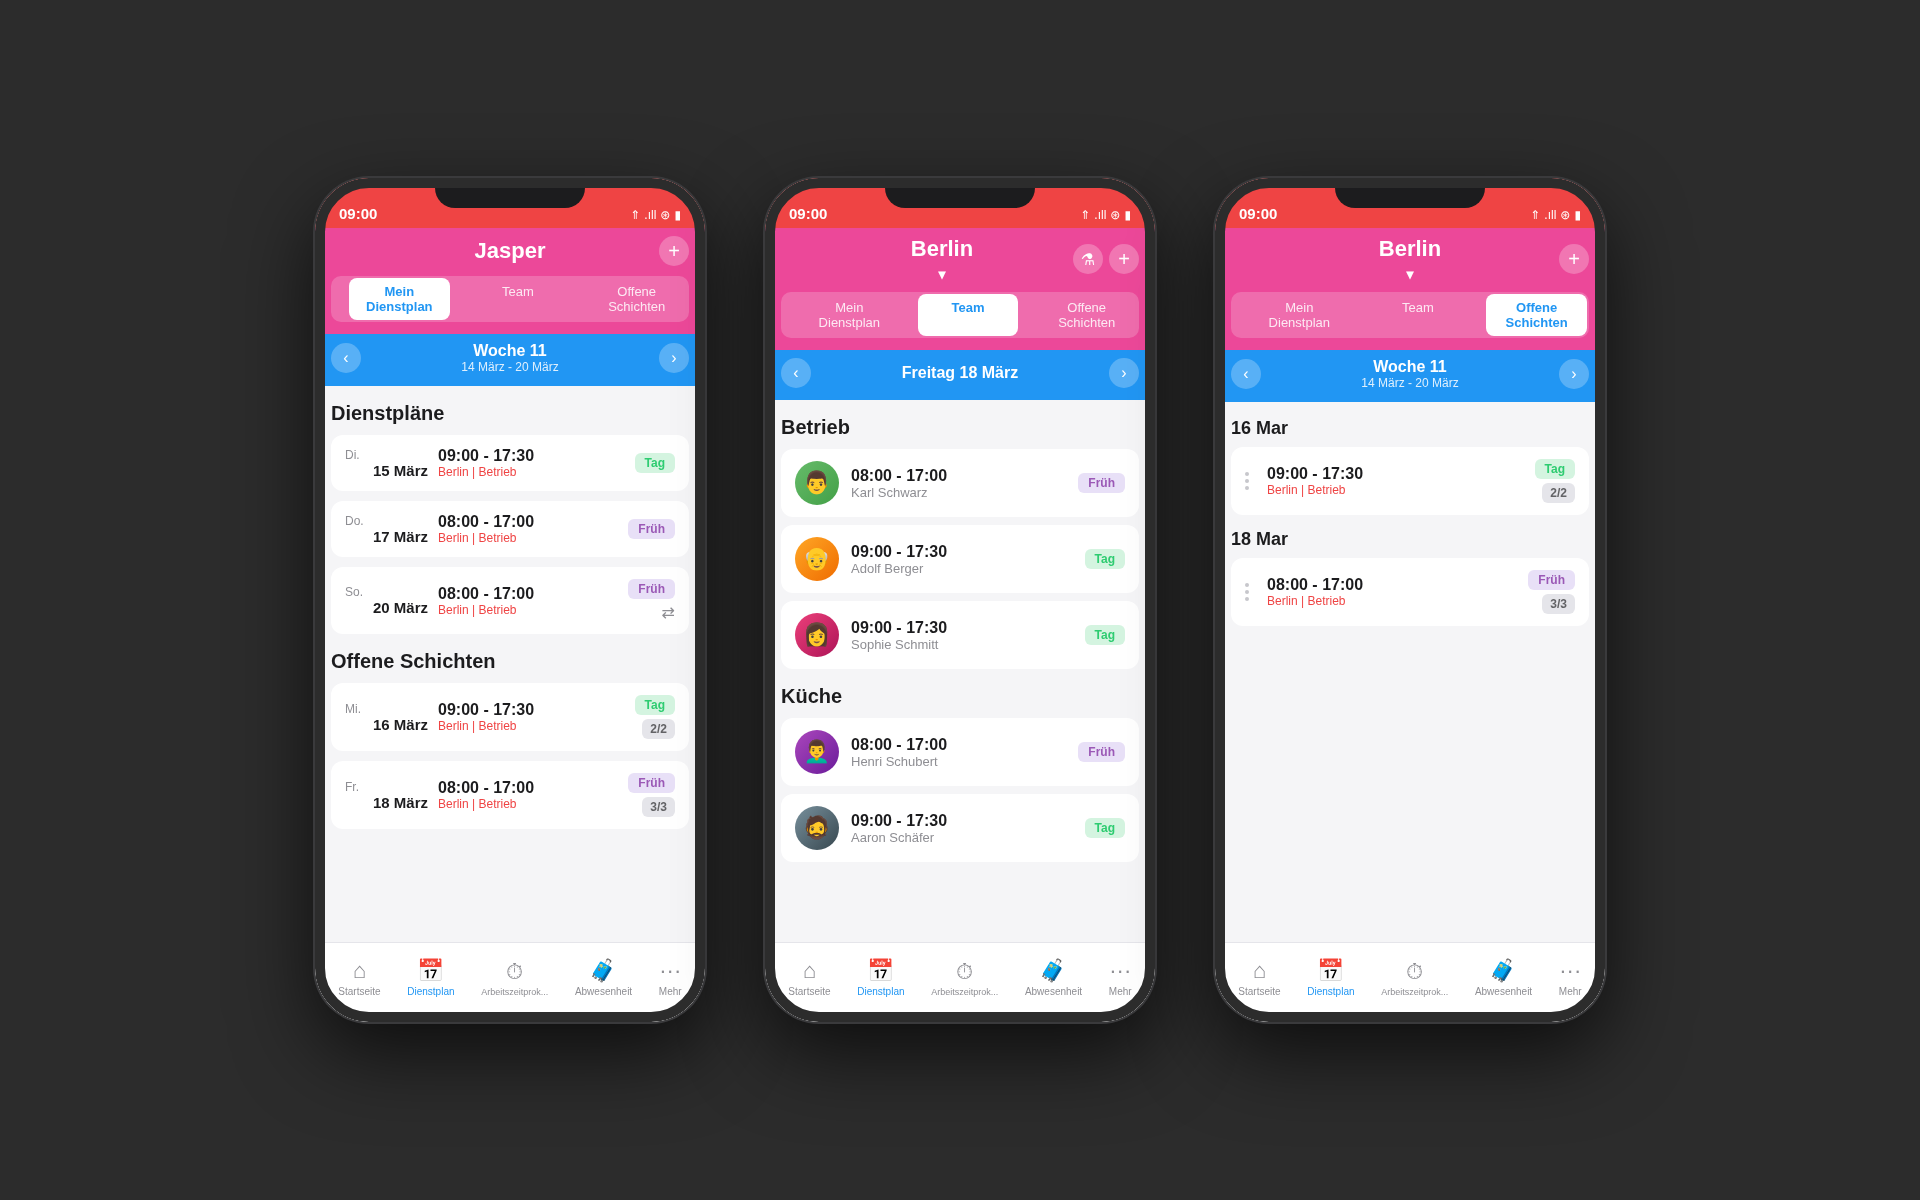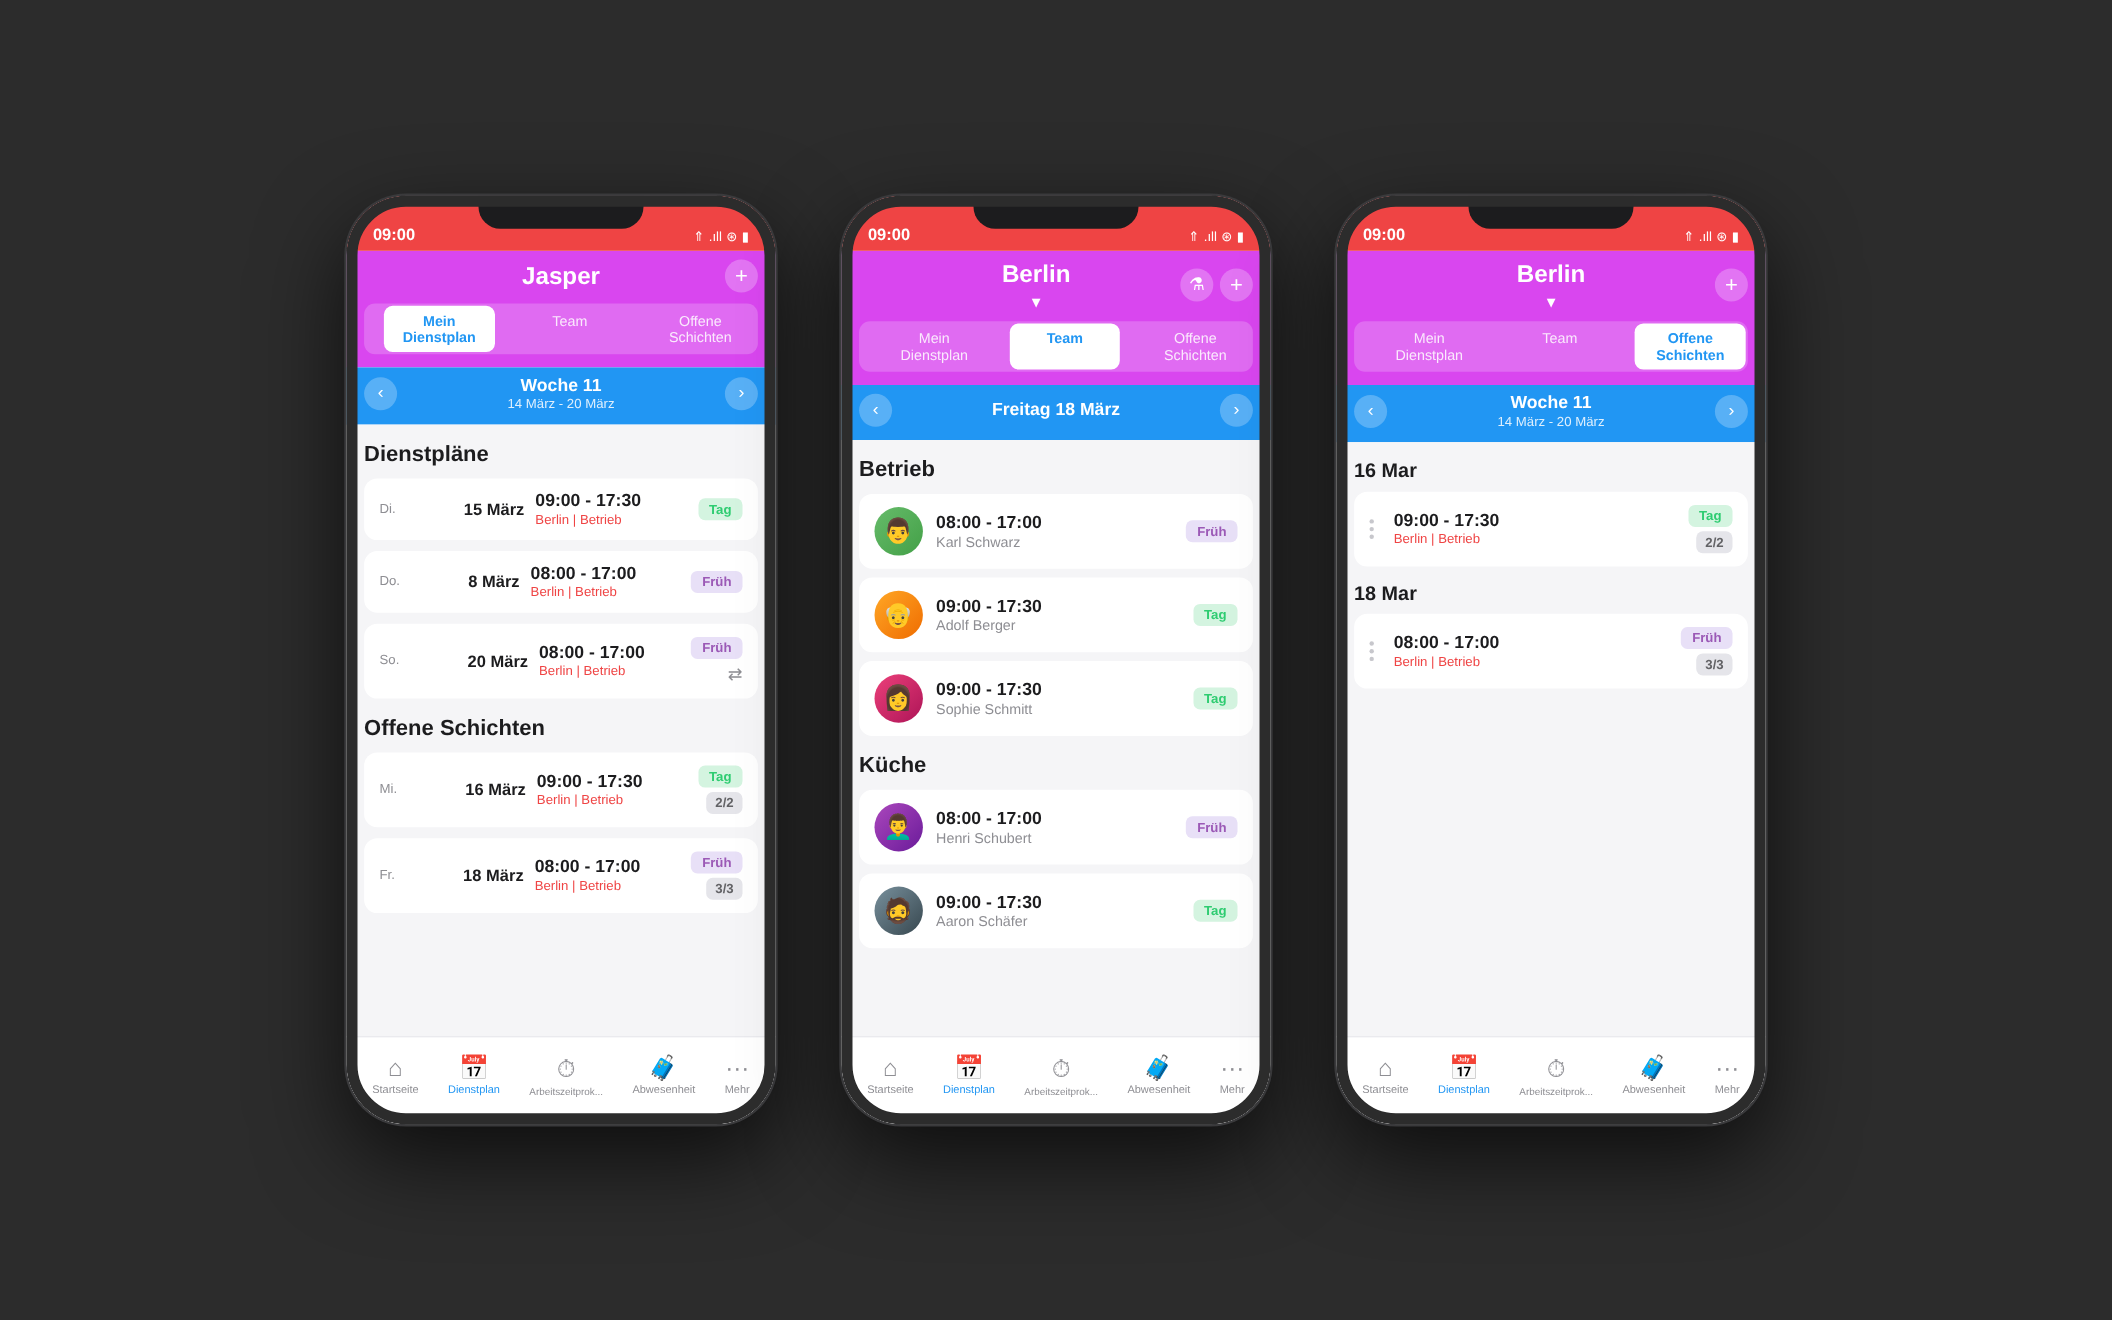--- a/index.html
+++ b/index.html
@@ -81,21 +81,21 @@
     .status-icons {
       display: flex;
       align-items: center;
       gap: 4px;
       color: white;
       font-size: 12px;
     }
 
     
     .app-header {
-      background: #d946ef;
+      background: #ec4899;
       padding: 8px 16px 12px;
     }
 
     .header-title-row {
       display: flex;
       align-items: center;
       justify-content: space-between;
       margin-bottom: 10px;
     }
 
@@ -220,23 +220,22 @@
       border-radius: 12px;
       padding: 12px 14px;
       margin-bottom: 10px;
       display: flex;
       align-items: center;
       justify-content: space-between;
     }
 
     .shift-left {
       display: flex;
-      flex-direction: row;
+      flex-direction: column;
       min-width: 60px;
-      gap: 34px;
     }
 
     .shift-day-short {
       font-size: 12px;
       color: #8e8e93;
       font-weight: 500;
     }
 
     .shift-day-num {
       font-size: 15px;
@@ -499,21 +498,21 @@
               <div class="shift-location">Berlin | Betrieb</div>
             </div>
             <div class="shift-right">
               <span class="badge badge-tag">Tag</span>
             </div>
           </div>
 
           <div class="shift-card">
             <div class="shift-left">
               <span class="shift-day-short">Do.</span>
-              <span class="shift-day-num">8 März</span>
+              <span class="shift-day-num">17 März</span>
             </div>
             <div class="shift-middle">
               <div class="shift-time">08:00 - 17:00</div>
               <div class="shift-location">Berlin | Betrieb</div>
             </div>
             <div class="shift-right">
               <span class="badge badge-fruh">Früh</span>
             </div>
           </div>
 

